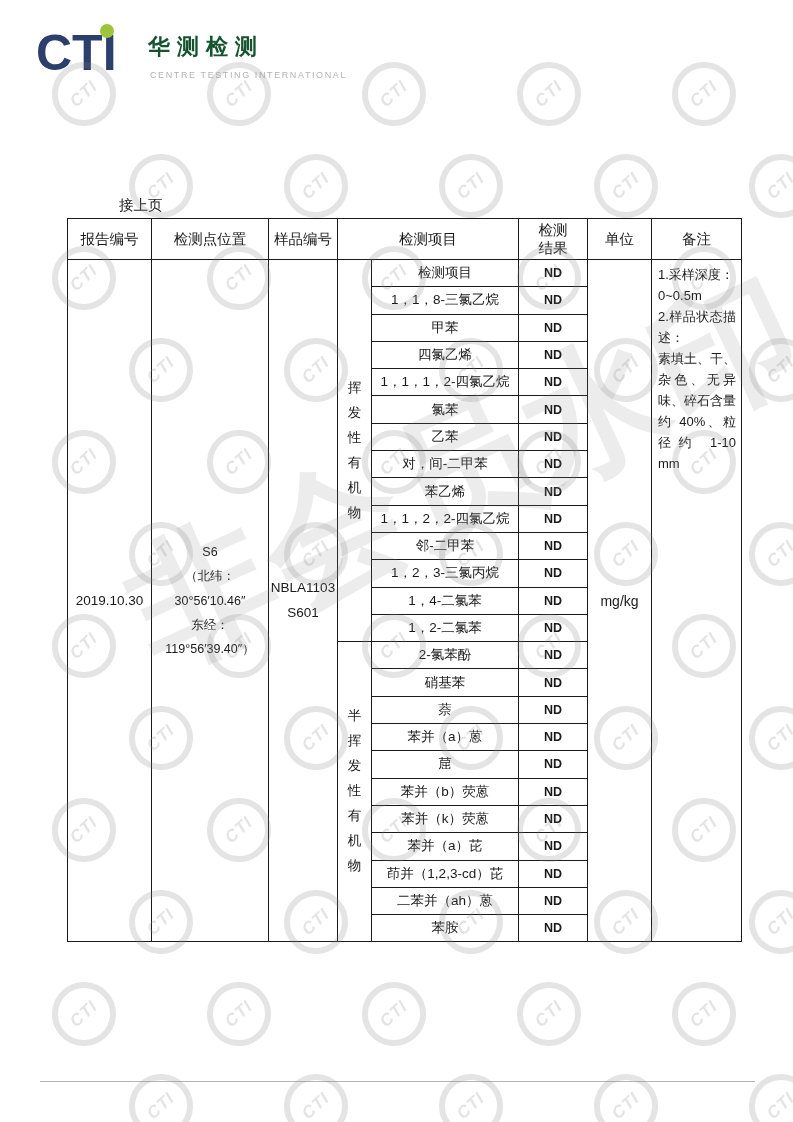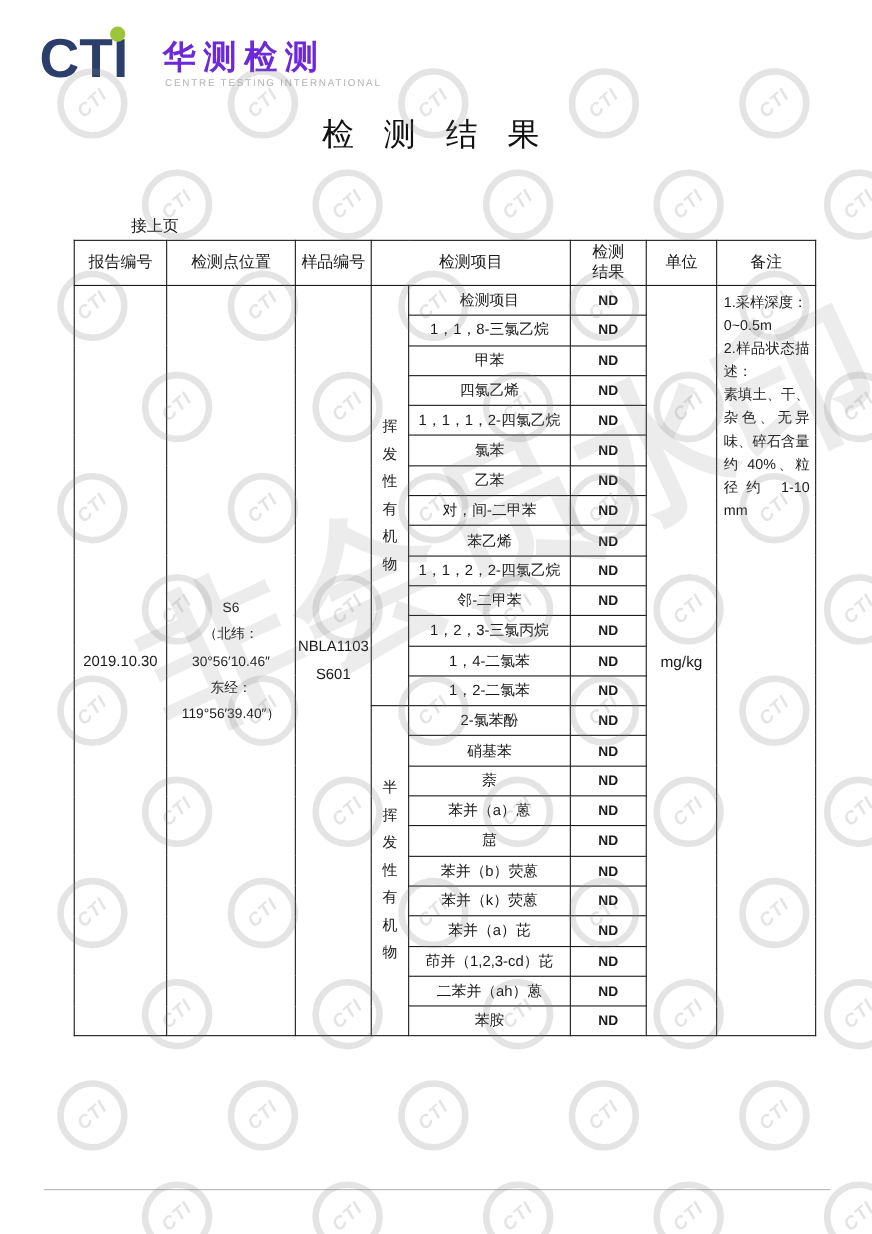--- a/index.html
+++ b/index.html
@@ -29,21 +29,21 @@
   
   .logo-block { position:absolute; left:36px; top:20px; height:62px; }
   .logo-cti {
     position:absolute; left:0; top:8px;
     font-family:"Liberation Sans", sans-serif; font-weight:900;
     font-size:50px; line-height:1; letter-spacing:0px; color:#2c3e6b;
   }
   .logo-dot { position:absolute; left:64px; top:4px; width:14px; height:14px; border-radius:50%; background:#9dc53a; }
   .logo-cn {
     position:absolute; left:112px; top:12px; font-weight:bold;
-    font-size:30px; color:#6d28d9; letter-spacing:7px; white-space:nowrap;
+    font-size:22px; color:#14532d; letter-spacing:7px; white-space:nowrap;
     font-family:"Liberation Sans", sans-serif;
   }
   .logo-en {
     position:absolute; left:114px; top:50px; font-size:9px; color:#b3b3b3;
     letter-spacing:1.6px; white-space:nowrap;
   }
   .doc-title {
     position:absolute; left:0; right:0; top:103px; text-align:center;
     font-family:"Liberation Serif", serif; font-size:29px; color:#111;
     letter-spacing:10px; font-weight:500;
@@ -95,21 +95,20 @@
 
 <div class="page">
 
   <div class="logo-block">
     <div class="logo-cti">CTI</div>
     <div class="logo-dot"></div>
     <div class="logo-cn">华测检测</div>
     <div class="logo-en">CENTRE TESTING INTERNATIONAL</div>
   </div>
 
-  <div class="doc-title">检  测  结  果</div>
 
 
   <div class="continued">接上页</div>
 
   <table class="result-table">
     <colgroup>
       <col style="width:84px">
         <col style="width:117px">
         <col style="width:69px">
       <col style="width:34px">

